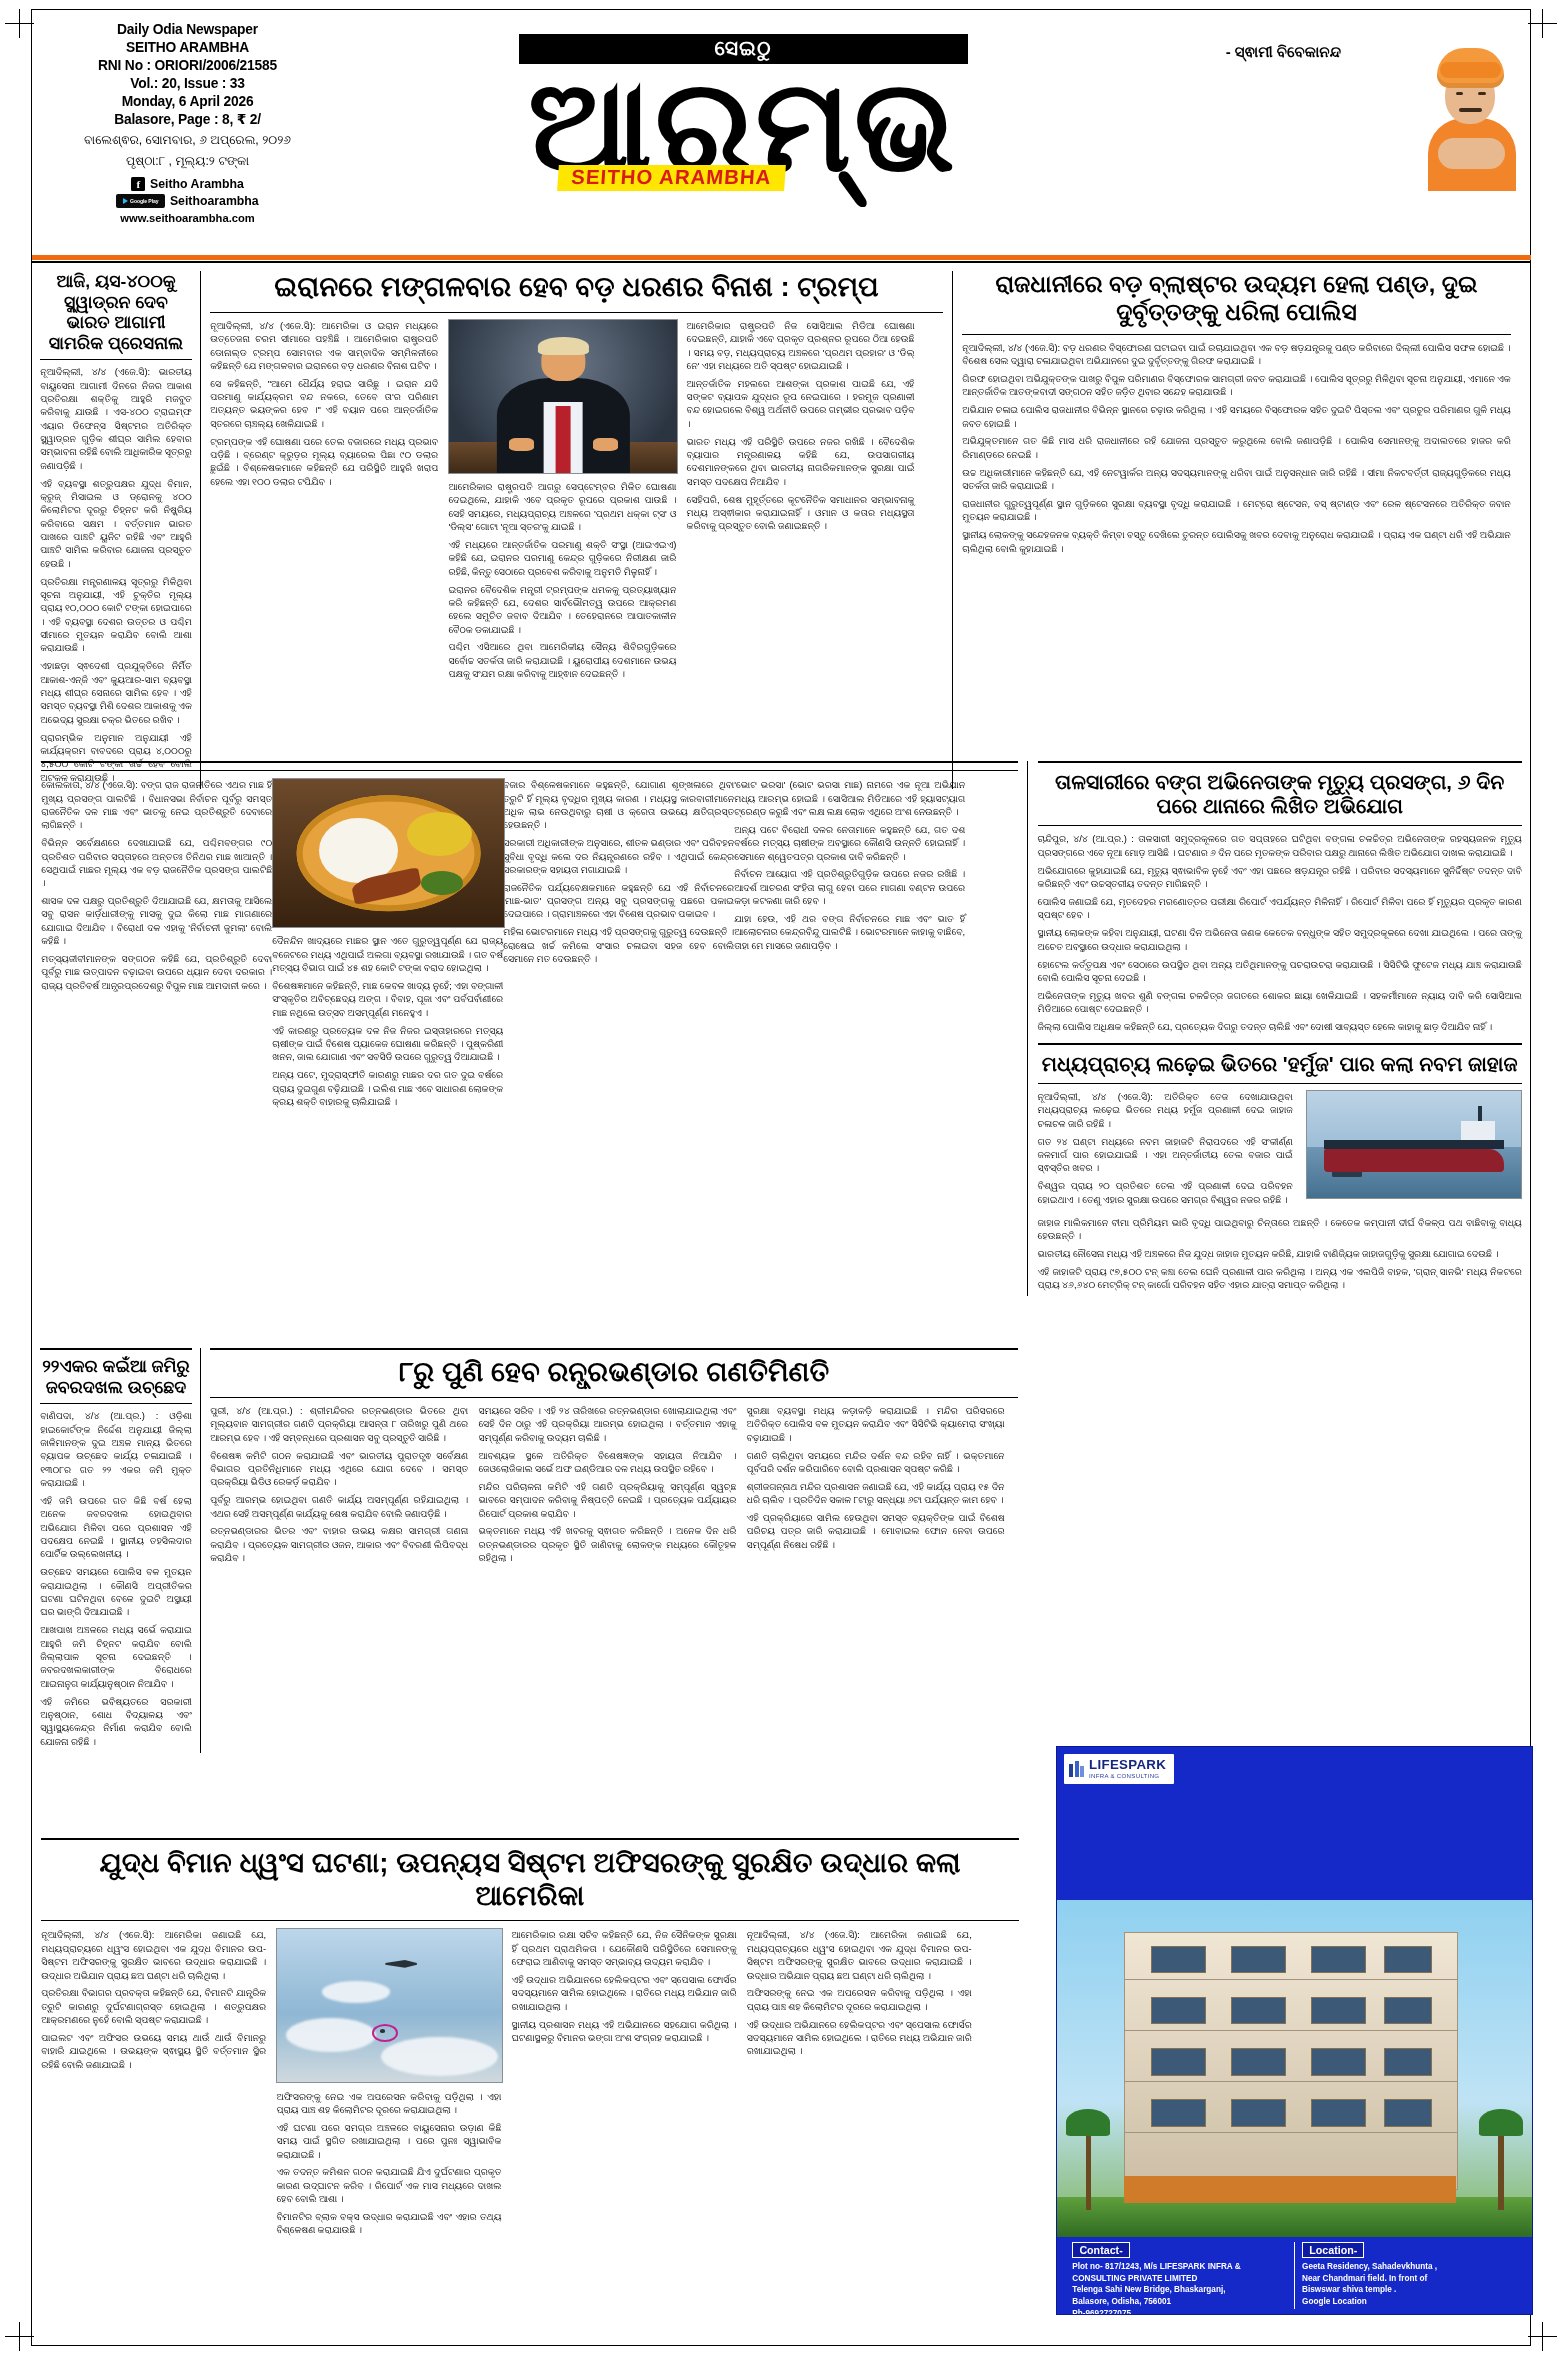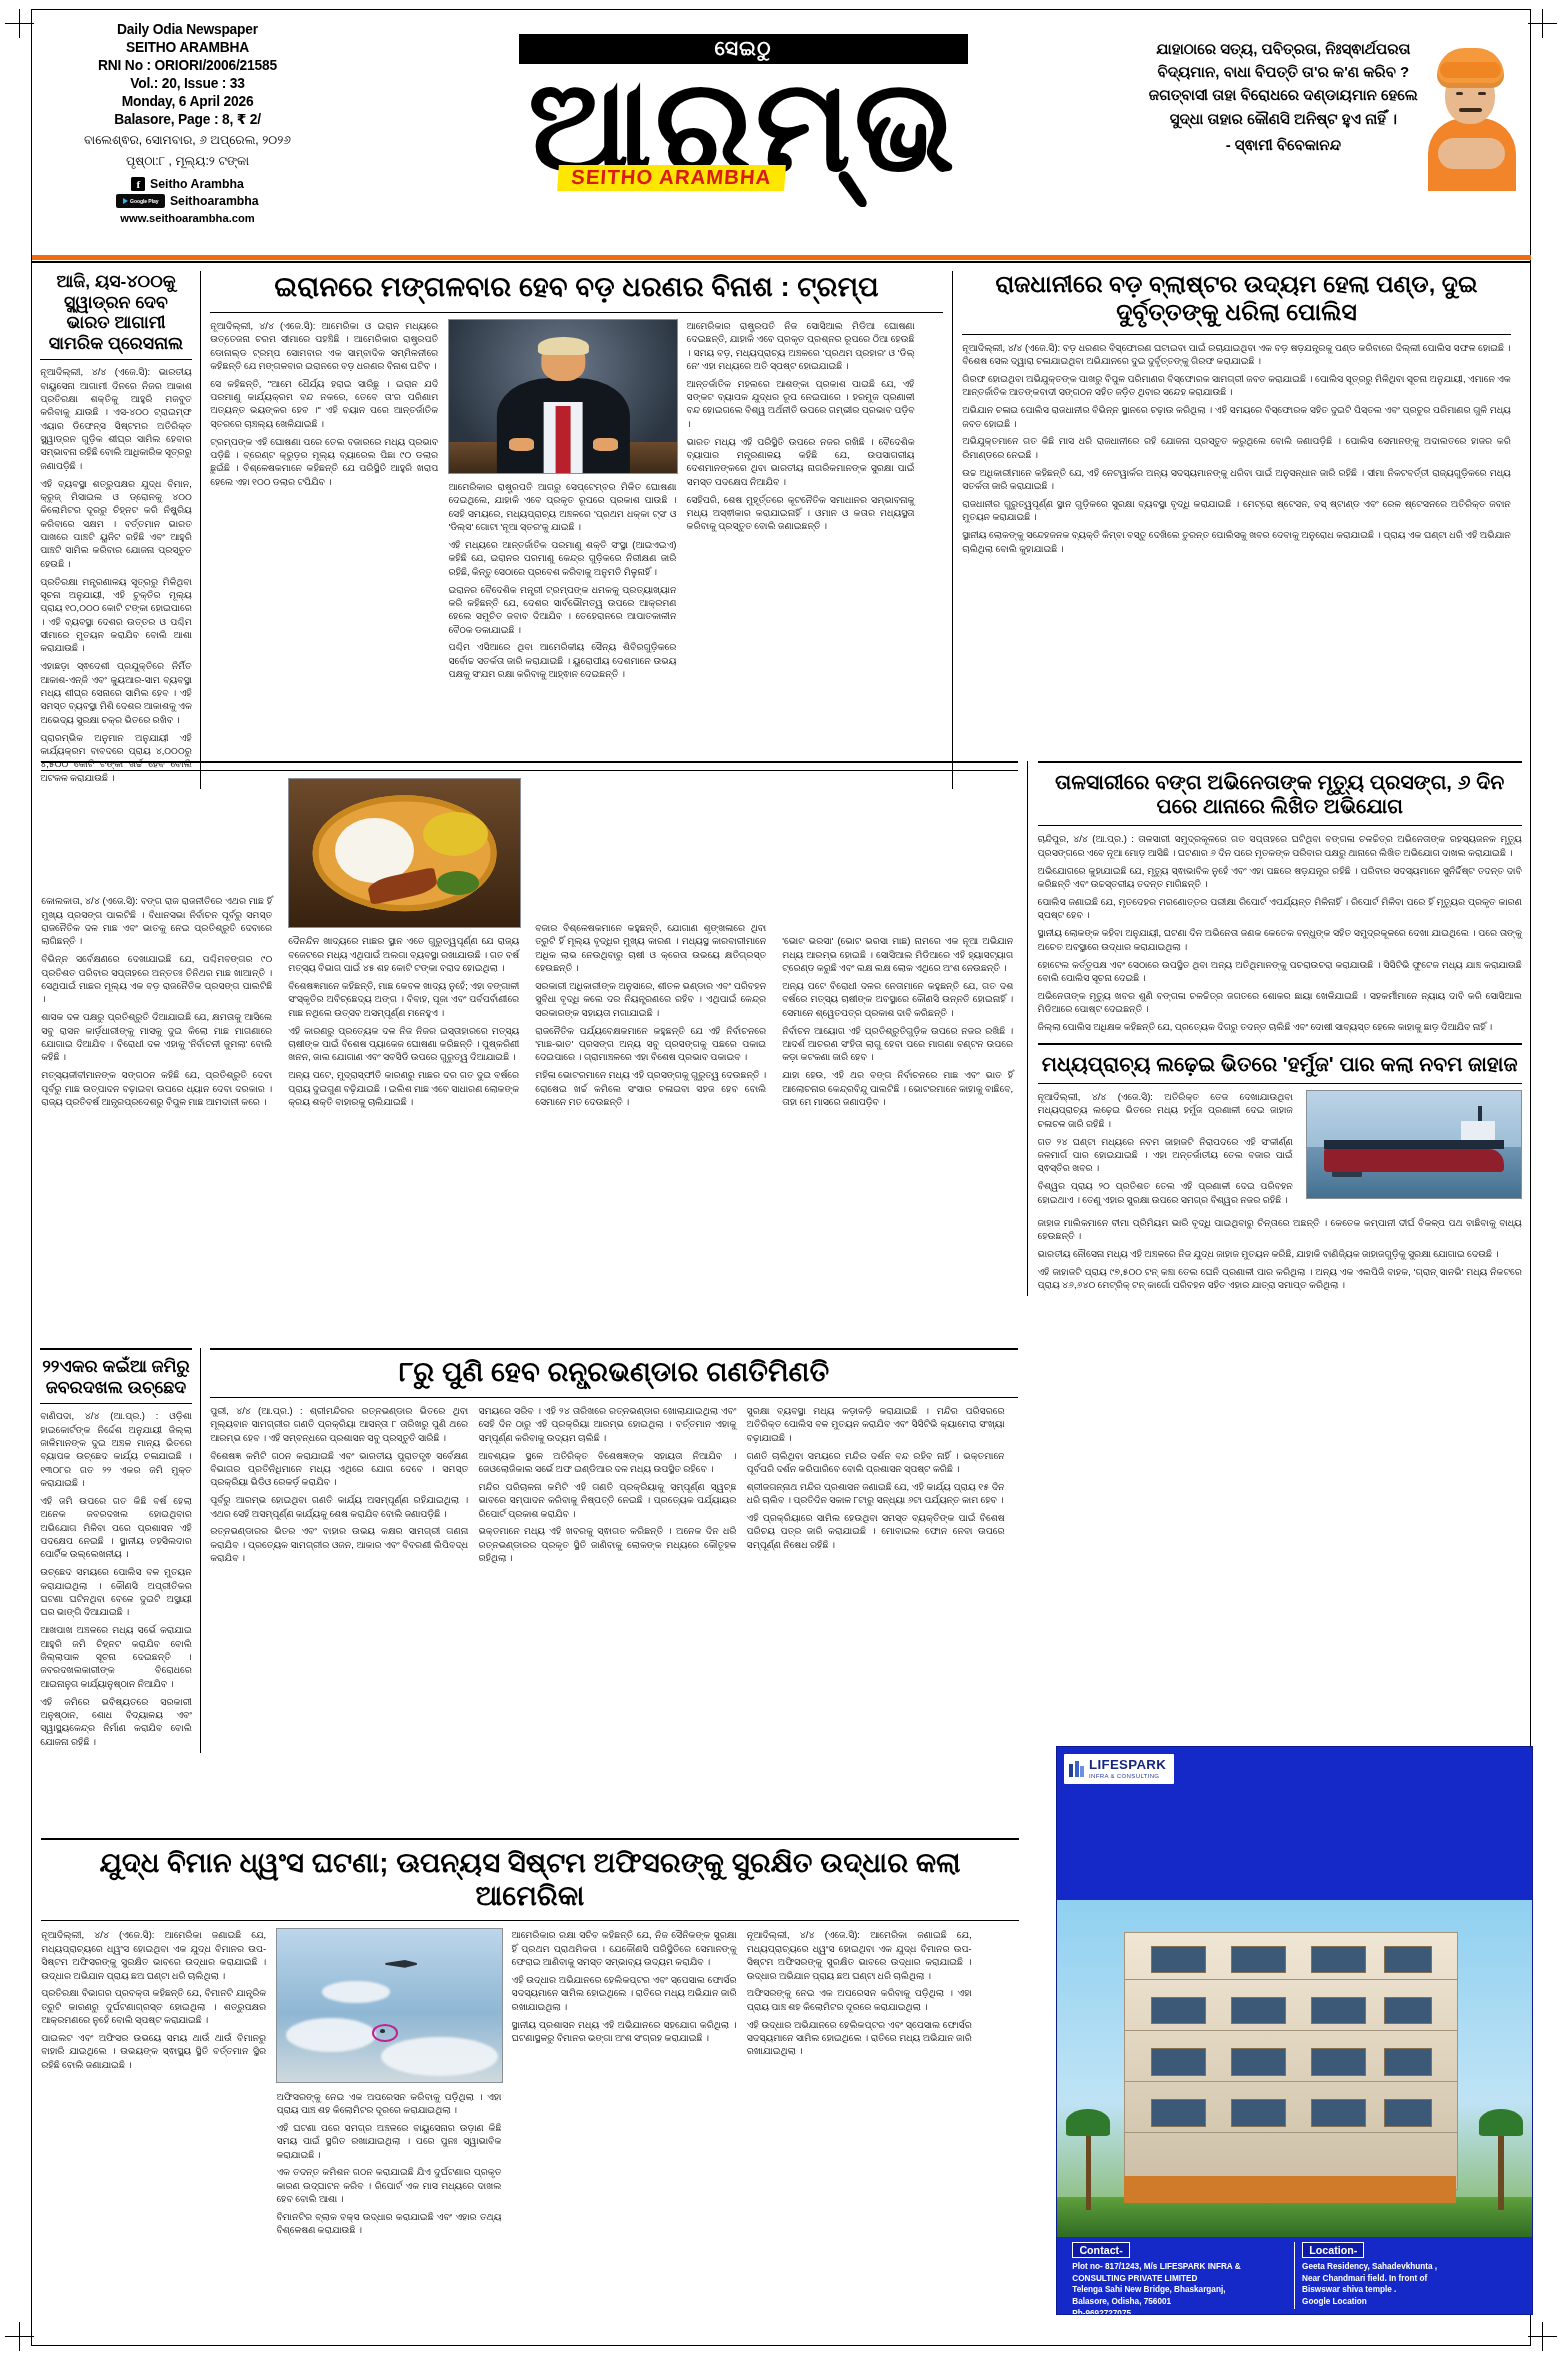--- a/index.html
+++ b/index.html
@@ -459,21 +459,20 @@
         <span>ସେଇଠୁ</span>
       </div>
       <div class="logo-main">
         <span>ଆରମ୍ଭ</span>
         <span class="logo-badge">SEITHO ARAMBHA</span>
       </div>
     </div>
 
     <div class="mh-right">
       <div class="quote">
-        <span>ଯାହାଠାରେ ସତ୍ୟ, ପବିତ୍ରତା, ନିଃସ୍ଵାର୍ଥପରତା ବିଦ୍ୟମାନ, ବାଧା ବିପତ୍ତି ତା'ର କ'ଣ କରିବ ? ଜଗତ୍‌ବାସୀ ତାହା ବିରୋଧରେ ଦଣ୍ଡାୟମାନ ହେଲେ ସୁଦ୍ଧା ତାହାର କୌଣସି ଅନିଷ୍ଟ ହୁଏ ନାହିଁ ।</span>
         <span class="attrib">- ସ୍ଵାମୀ ବିବେକାନନ୍ଦ</span>
       </div>
       <div class="vivek">
         <div class="robe"></div>
         <div class="arms"></div>
         <div class="head"></div>
         <div class="eyes"></div>
         <div class="moustache"></div>
         <div class="turban"></div>
       </div>
@@ -551,21 +550,21 @@
         <p>ସ୍ଥାନୀୟ ଲୋକଙ୍କୁ ସନ୍ଦେହଜନକ ବ୍ୟକ୍ତି କିମ୍ବା ବସ୍ତୁ ଦେଖିଲେ ତୁରନ୍ତ ପୋଲିସକୁ ଖବର ଦେବାକୁ ଅନୁରୋଧ କରାଯାଇଛି । ପ୍ରାୟ ଏକ ଘଣ୍ଟା ଧରି ଏହି ଅଭିଯାନ ଚାଲିଥିଲା ବୋଲି କୁହାଯାଇଛି ।</p>
       </div>
     </div>
   </div>
 
   <div style="position:absolute; left:32px; top:761px; width:1499px; display:flex;">
 
     <div style="width:996px; padding:0 9.2px; box-sizing:border-box;">
       <div class="hrule-thick" style="margin-bottom:7.1px;"></div>
       <div class="hrule" style="margin-bottom:7.1px;"></div>
-      <div style="display:flex; gap:16px;align-items:flex-end;">
+      <div style="display:flex; gap:0;">
         <div style="width:231px;" class="body-col">
           <p>କୋଲକାତା, ୪/୪ (ଏଜେ.ସି): ବଙ୍ଗ ରାଜ ରାଜନୀତିରେ ଏଥର ମାଛ ହିଁ ମୁଖ୍ୟ ପ୍ରସଙ୍ଗ ପାଲଟିଛି । ବିଧାନସଭା ନିର୍ବାଚନ ପୂର୍ବରୁ ସମସ୍ତ ରାଜନୈତିକ ଦଳ ମାଛ ଏବଂ ଭାତକୁ ନେଇ ପ୍ରତିଶ୍ରୁତି ଦେବାରେ ଲାଗିଛନ୍ତି ।</p>
           <p>ବିଭିନ୍ନ ସର୍ବେକ୍ଷଣରେ ଦେଖାଯାଇଛି ଯେ, ପଶ୍ଚିମବଙ୍ଗର ୯୦ ପ୍ରତିଶତ ପରିବାର ସପ୍ତାହରେ ଅନ୍ତତଃ ତିନିଥର ମାଛ ଖାଆନ୍ତି । ସେଥିପାଇଁ ମାଛର ମୂଲ୍ୟ ଏକ ବଡ଼ ରାଜନୈତିକ ପ୍ରସଙ୍ଗ ପାଲଟିଛି ।</p>
           <p>ଶାସକ ଦଳ ପକ୍ଷରୁ ପ୍ରତିଶ୍ରୁତି ଦିଆଯାଇଛି ଯେ, କ୍ଷମତାକୁ ଆସିଲେ ସବୁ ରାସନ କାର୍ଡ଼ଧାରୀଙ୍କୁ ମାସକୁ ଦୁଇ କିଲୋ ମାଛ ମାଗଣାରେ ଯୋଗାଇ ଦିଆଯିବ । ବିରୋଧୀ ଦଳ ଏହାକୁ 'ନିର୍ବାଚନୀ ଜୁମଲା' ବୋଲି କହିଛି ।</p>
           <p>ମତ୍ସ୍ୟଜୀବୀମାନଙ୍କ ସଙ୍ଗଠନ କହିଛି ଯେ, ପ୍ରତିଶ୍ରୁତି ଦେବା ପୂର୍ବରୁ ମାଛ ଉତ୍ପାଦନ ବଢ଼ାଇବା ଉପରେ ଧ୍ୟାନ ଦେବା ଦରକାର । ରାଜ୍ୟ ପ୍ରତିବର୍ଷ ଆନ୍ଧ୍ରପ୍ରଦେଶରୁ ବିପୁଳ ମାଛ ଆମଦାନୀ କରେ ।</p>
         </div>
         <div style="width:231px;">
           <div class="photo ph-thali" style="width:100%; height:148px; margin-bottom:6.1px;">
             <div class="plate"></div>
             <div class="rice"></div>

